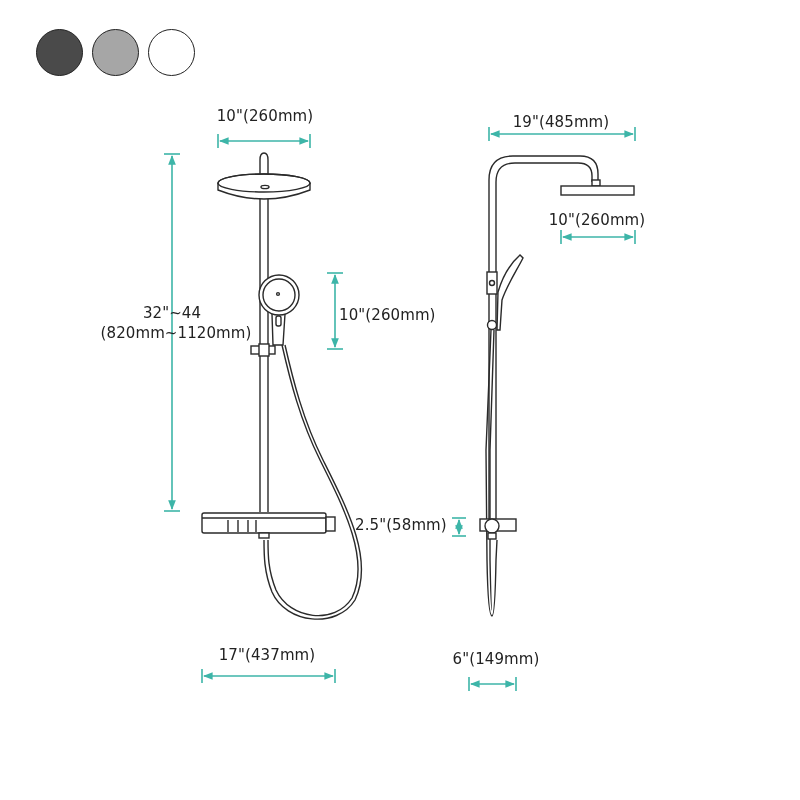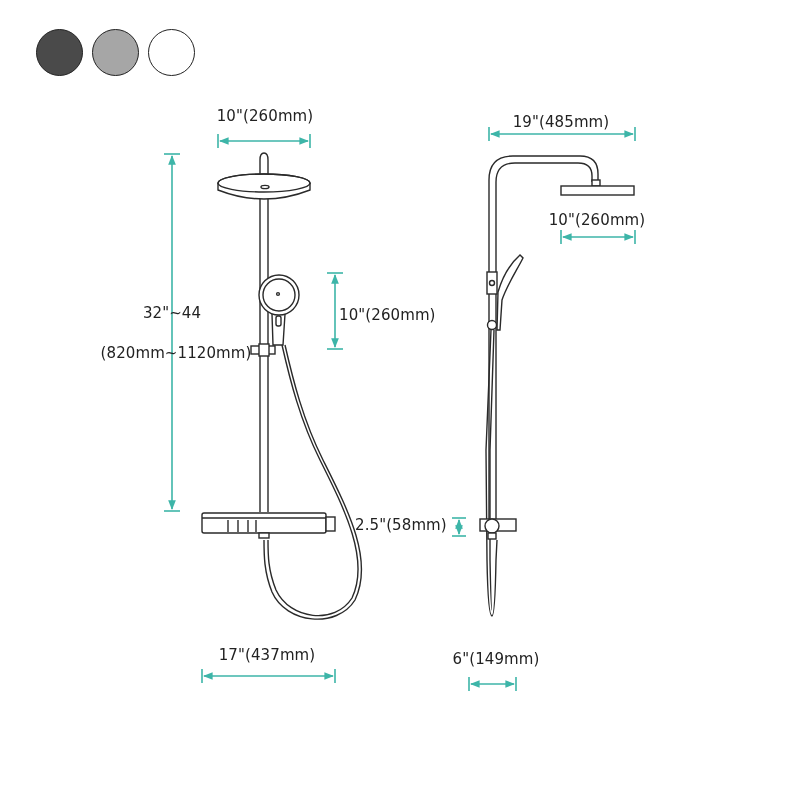--- a/index.html
+++ b/index.html
@@ -134,20 +134,20 @@
     <line x1="459" y1="520" x2="459" y2="534" marker-start="url(#arr)" marker-end="url(#arr)"></line>
 
     <line x1="469" y1="677" x2="469" y2="691"></line>
     <line x1="516" y1="677" x2="516" y2="691"></line>
     <line x1="471" y1="684" x2="514" y2="684" marker-start="url(#arr)" marker-end="url(#arr)"></line>
   </g>
 </svg>
 
 <div class="label c" style="left:265px;top:107px;">10"(260mm)</div>
 <div class="label c" style="left:172px;top:304px;background:transparent;">32"~44</div>
-<div class="label c" style="left:176px;top:344px;">(820mm~1120mm)</div>
+<div class="label c" style="left:176px;top:324px;">(820mm~1120mm)</div>
 <div class="label" style="left:339px;top:306px;">10"(260mm)</div>
 <div class="label c" style="left:267px;top:646px;">17"(437mm)</div>
 
 <div class="label c" style="left:561px;top:113px;">19"(485mm)</div>
 <div class="label c" style="left:597px;top:211px;">10"(260mm)</div>
 <div class="label" style="left:355px;top:516px;">2.5"(58mm)</div>
 <div class="label c" style="left:496px;top:650px;">6"(149mm)</div>
 
 </body></html>

